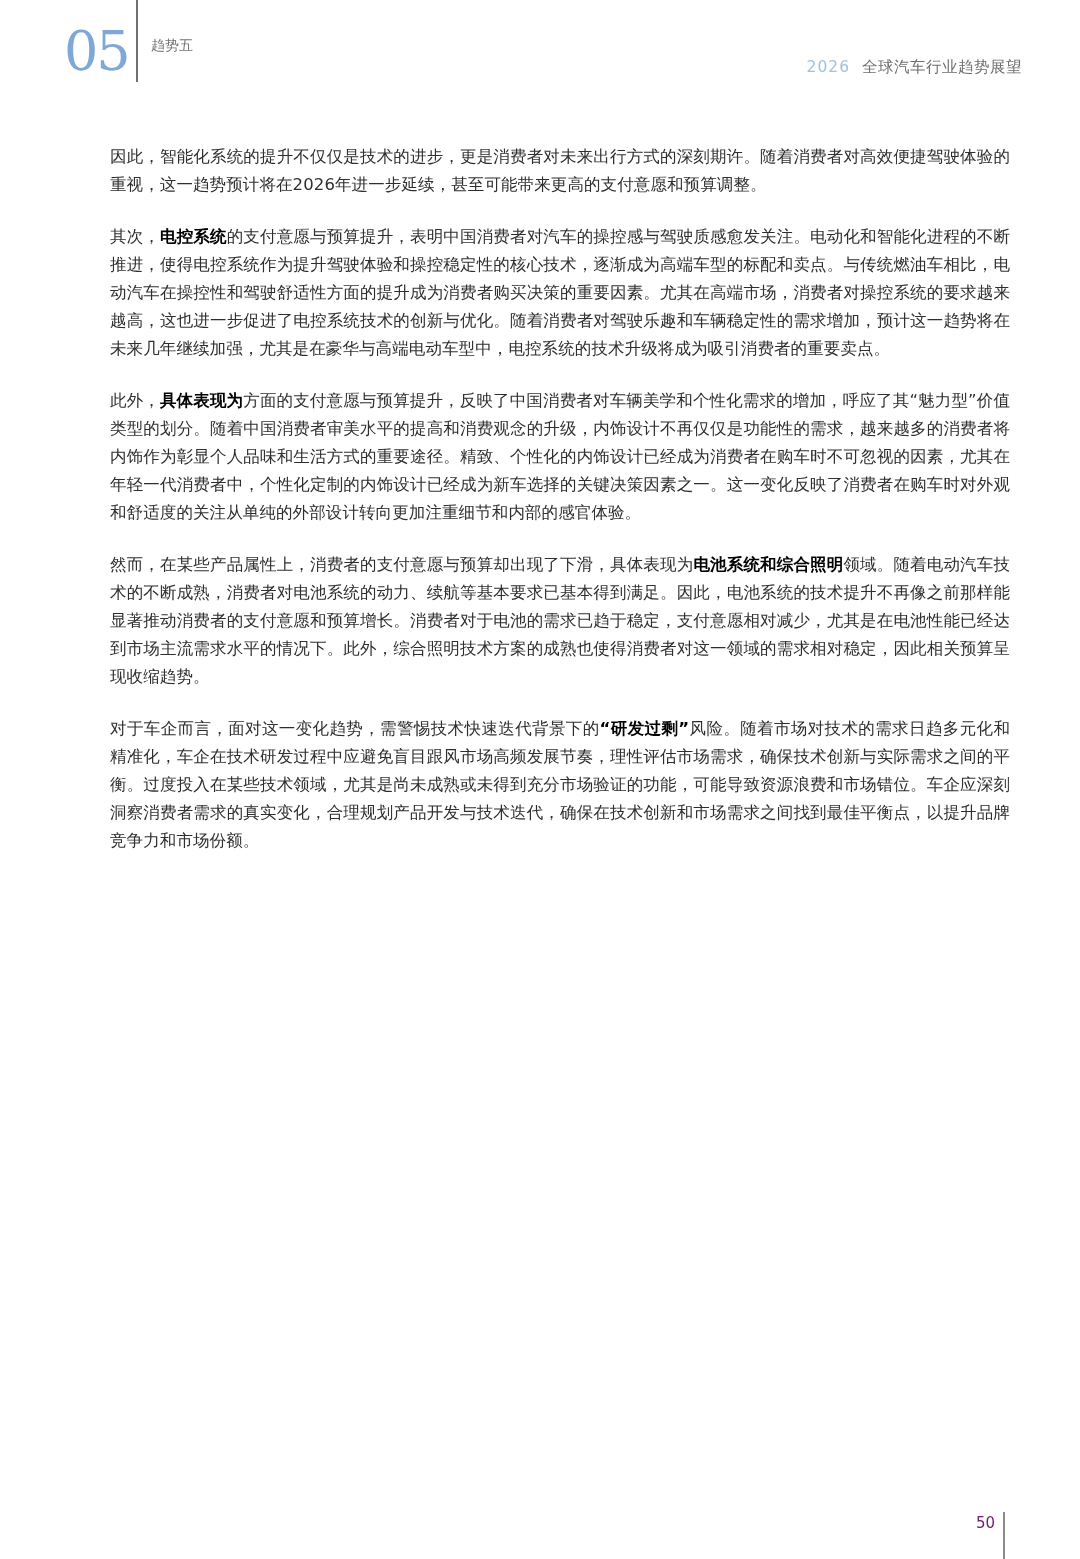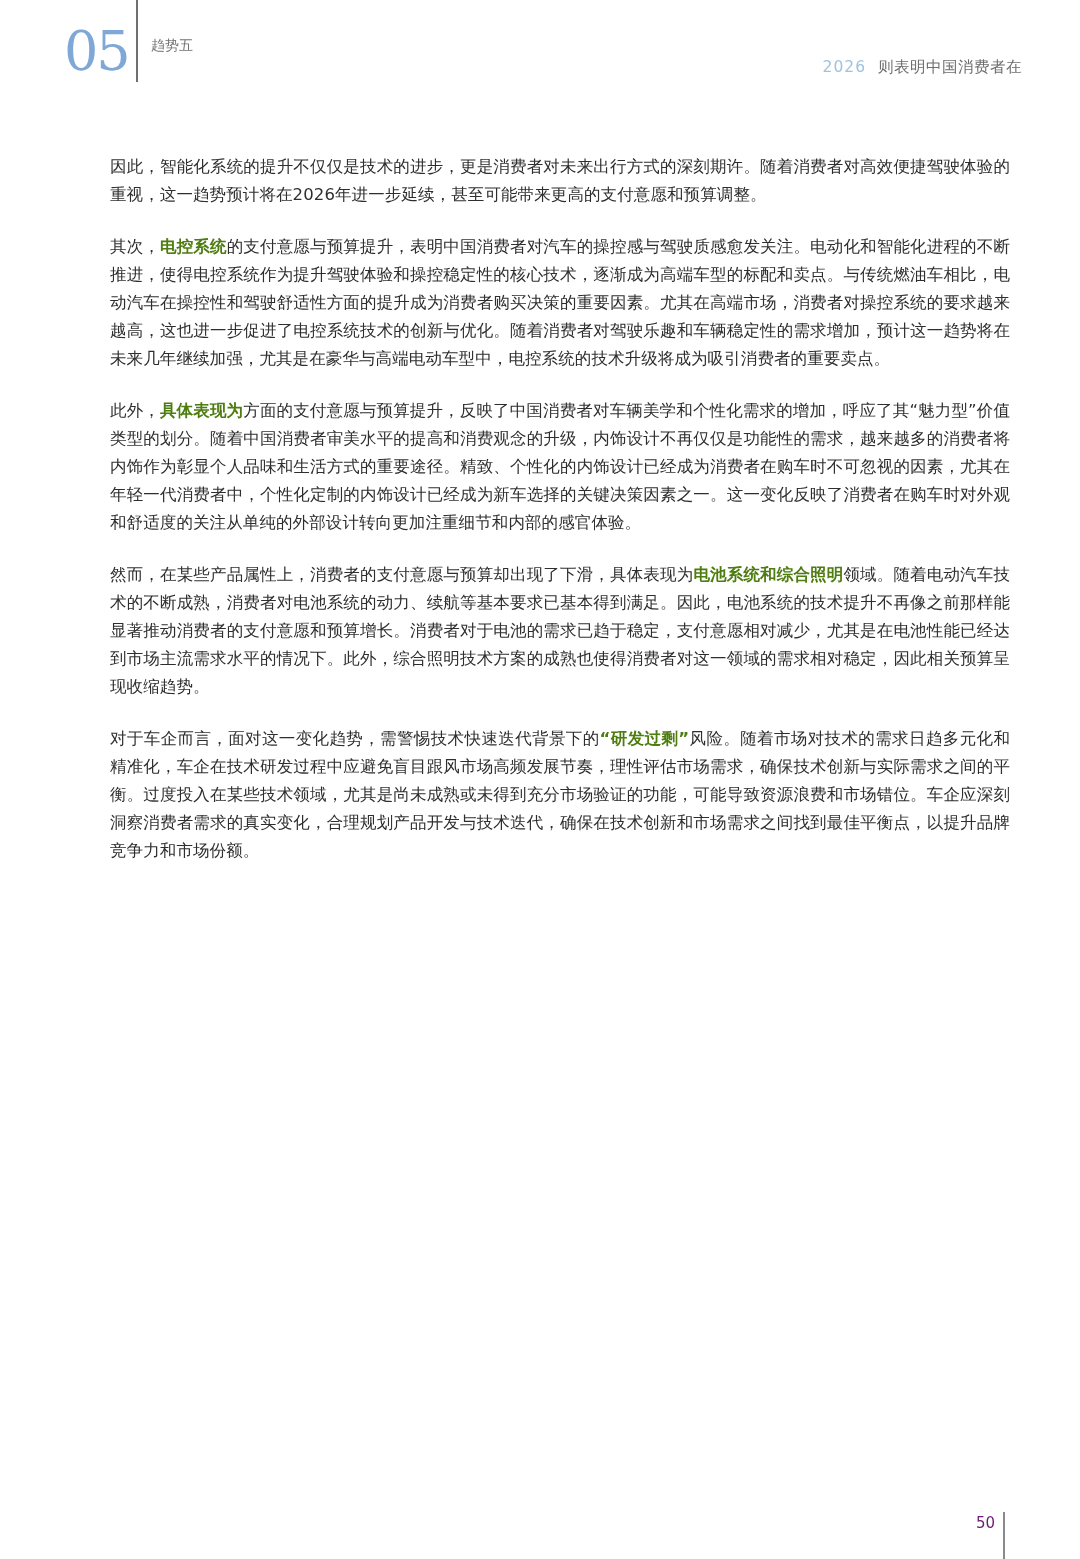--- a/index.html
+++ b/index.html
@@ -23,40 +23,40 @@
   }
   .trend-title {
     position: absolute; left: 135px; top: 57px; font-size: 15.5px; color: #6b6b6b; line-height: 20px; letter-spacing: 0.2px;
   }
   .report-title {
     position: absolute; right: 74px; top: 57px; font-size: 15.5px; color: #6e6e6e; line-height: 20px; letter-spacing: 0.5px;
   }
   .report-year { color: #9ec3e0; margin-right: 12px; letter-spacing: 1px; }
   .content { position: absolute; left: 110px; top: 141px; width: 900px; }
   .para {
-    font-size: 16.5px; line-height: 28px; margin: 12px 0 24px 0; color: #2e2e2e;
+    font-size: 16.5px; line-height: 28px; margin: 2px 0 24px 0; color: #2e2e2e;
     text-align: justify; letter-spacing: 0.1px;
   }
-  .para b { font-weight: bold; color: #4d7c0f; }
+  .para b { font-weight: bold; color: #000000; }
   .page-number {
     position: absolute; left: 976px; top: 1513px; font-size: 15px; color: #701a75; line-height: 20px;
   }
   .page-divider {
     position: absolute; left: 1003px; top: 1512px; width: 2px; height: 47px; background: #8a8a8a;
   }
 </style>
 </head>
 <body>
 
 <div class="header">
   <div class="chapter-num">05</div>
   <div class="header-divider"></div>
   <div class="trend-label">趋势五</div>
   <div class="report-title">
-    <span class="report-year">2026</span><span>则表明中国消费者在</span>
+    <span class="report-year">2026</span><span>全球汽车行业趋势展望</span>
   </div>
 </div>
 
 <div class="content">
   <p class="para"><span>因此，智能化系统的提升不仅仅是技术的进步，更是消费者对未来出行方式的深刻期许。随着消费者对高效便捷驾驶体验的重视，这一趋势预计将在2026年进一步延续，甚至可能带来更高的支付意愿和预算调整。</span></p>
   <p class="para"><span>其次，</span><b>电控系统</b><span>的支付意愿与预算提升，表明中国消费者对汽车的操控感与驾驶质感愈发关注。电动化和智能化进程的不断推进，使得电控系统作为提升驾驶体验和操控稳定性的核心技术，逐渐成为高端车型的标配和卖点。与传统燃油车相比，电动汽车在操控性和驾驶舒适性方面的提升成为消费者购买决策的重要因素。尤其在高端市场，消费者对操控系统的要求越来越高，这也进一步促进了电控系统技术的创新与优化。随着消费者对驾驶乐趣和车辆稳定性的需求增加，预计这一趋势将在未来几年继续加强，尤其是在豪华与高端电动车型中，电控系统的技术升级将成为吸引消费者的重要卖点。</span></p>
   <p class="para"><span>此外，</span><b>具体表现为</b><span>方面的支付意愿与预算提升，反映了中国消费者对车辆美学和个性化需求的增加，呼应了其“魅力型”价值类型的划分。随着中国消费者审美水平的提高和消费观念的升级，内饰设计不再仅仅是功能性的需求，越来越多的消费者将内饰作为彰显个人品味和生活方式的重要途径。精致、个性化的内饰设计已经成为消费者在购车时不可忽视的因素，尤其在年轻一代消费者中，个性化定制的内饰设计已经成为新车选择的关键决策因素之一。这一变化反映了消费者在购车时对外观和舒适度的关注从单纯的外部设计转向更加注重细节和内部的感官体验。</span></p>
   <p class="para"><span>然而，在某些产品属性上，消费者的支付意愿与预算却出现了下滑，具体表现为</span><b>电池系统和综合照明</b><span>领域。随着电动汽车技术的不断成熟，消费者对电池系统的动力、续航等基本要求已基本得到满足。因此，电池系统的技术提升不再像之前那样能显著推动消费者的支付意愿和预算增长。消费者对于电池的需求已趋于稳定，支付意愿相对减少，尤其是在电池性能已经达到市场主流需求水平的情况下。此外，综合照明技术方案的成熟也使得消费者对这一领域的需求相对稳定，因此相关预算呈现收缩趋势。</span></p>
   <p class="para"><span>对于车企而言，面对这一变化趋势，需警惕技术快速迭代背景下的</span><b>“研发过剩”</b><span>风险。随着市场对技术的需求日趋多元化和精准化，车企在技术研发过程中应避免盲目跟风市场高频发展节奏，理性评估市场需求，确保技术创新与实际需求之间的平衡。过度投入在某些技术领域，尤其是尚未成熟或未得到充分市场验证的功能，可能导致资源浪费和市场错位。车企应深刻洞察消费者需求的真实变化，合理规划产品开发与技术迭代，确保在技术创新和市场需求之间找到最佳平衡点，以提升品牌竞争力和市场份额。</span></p>
 </div>

